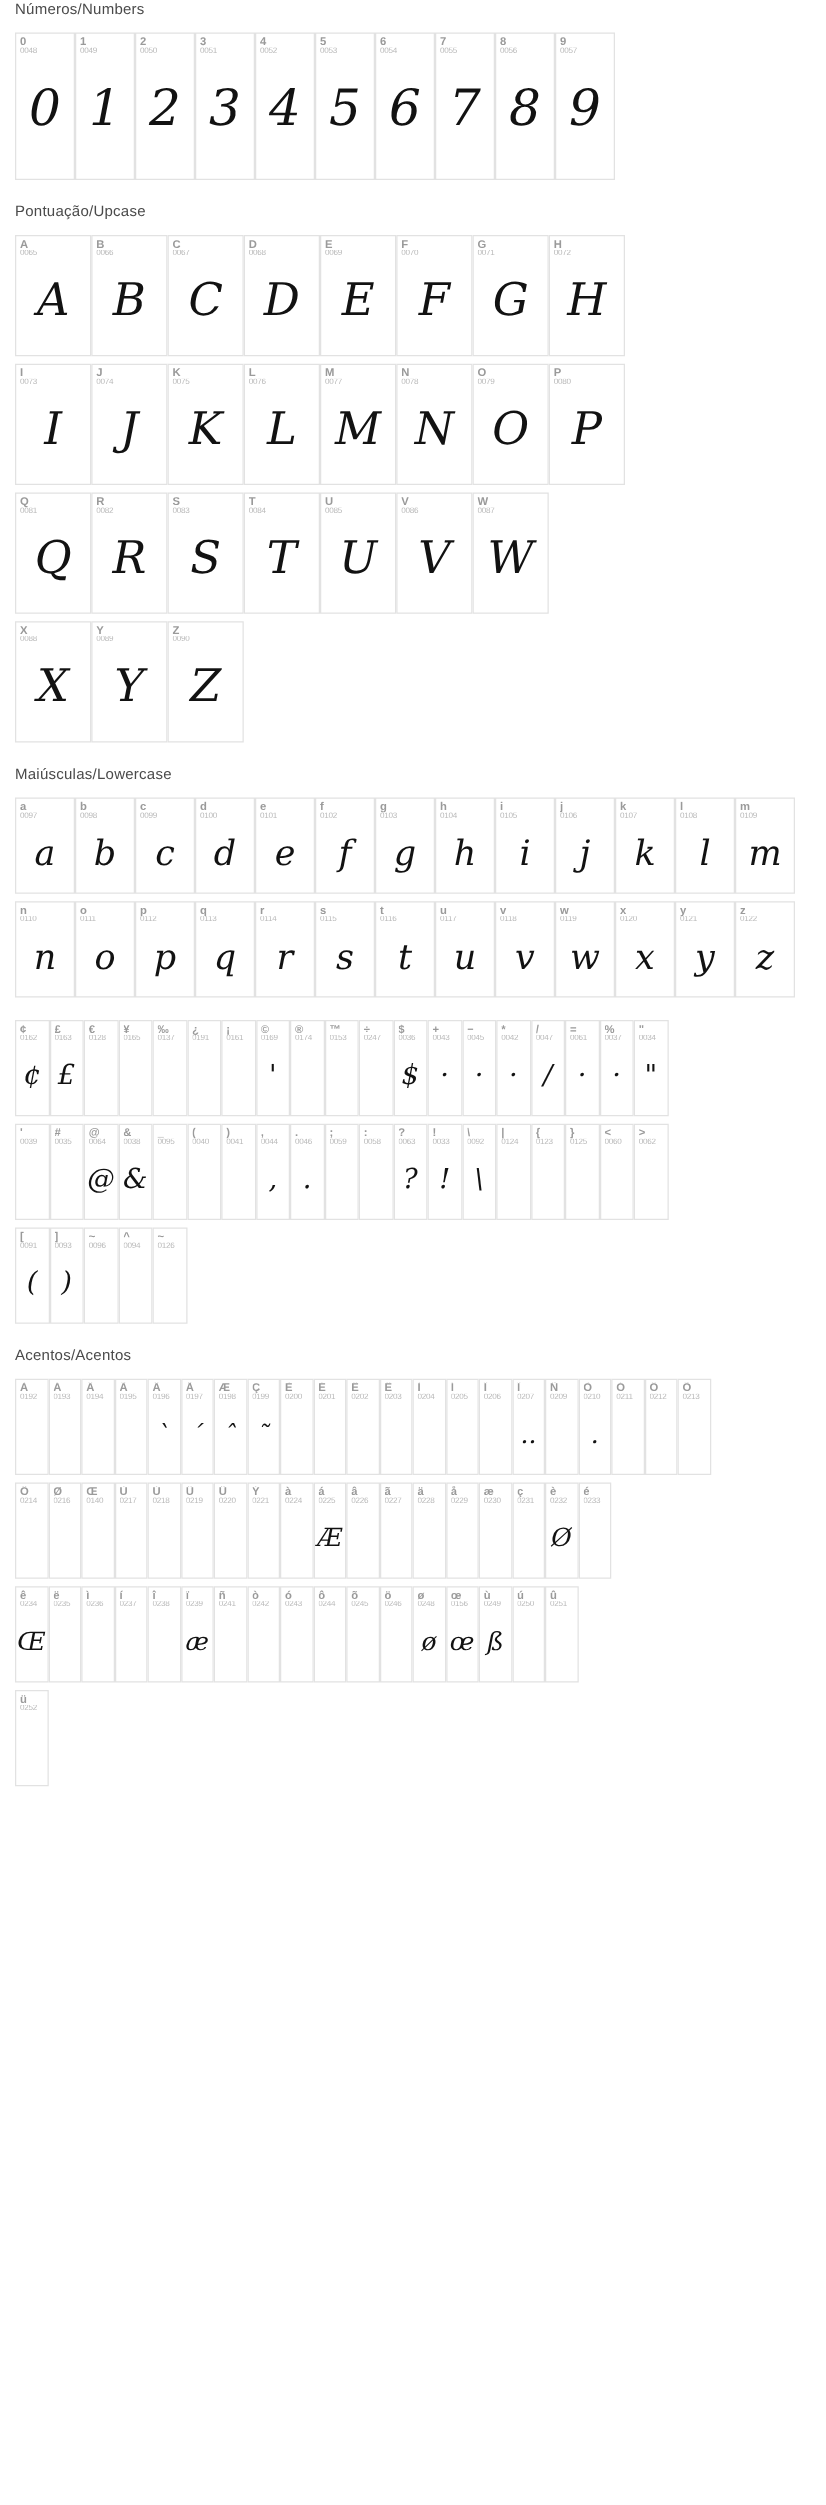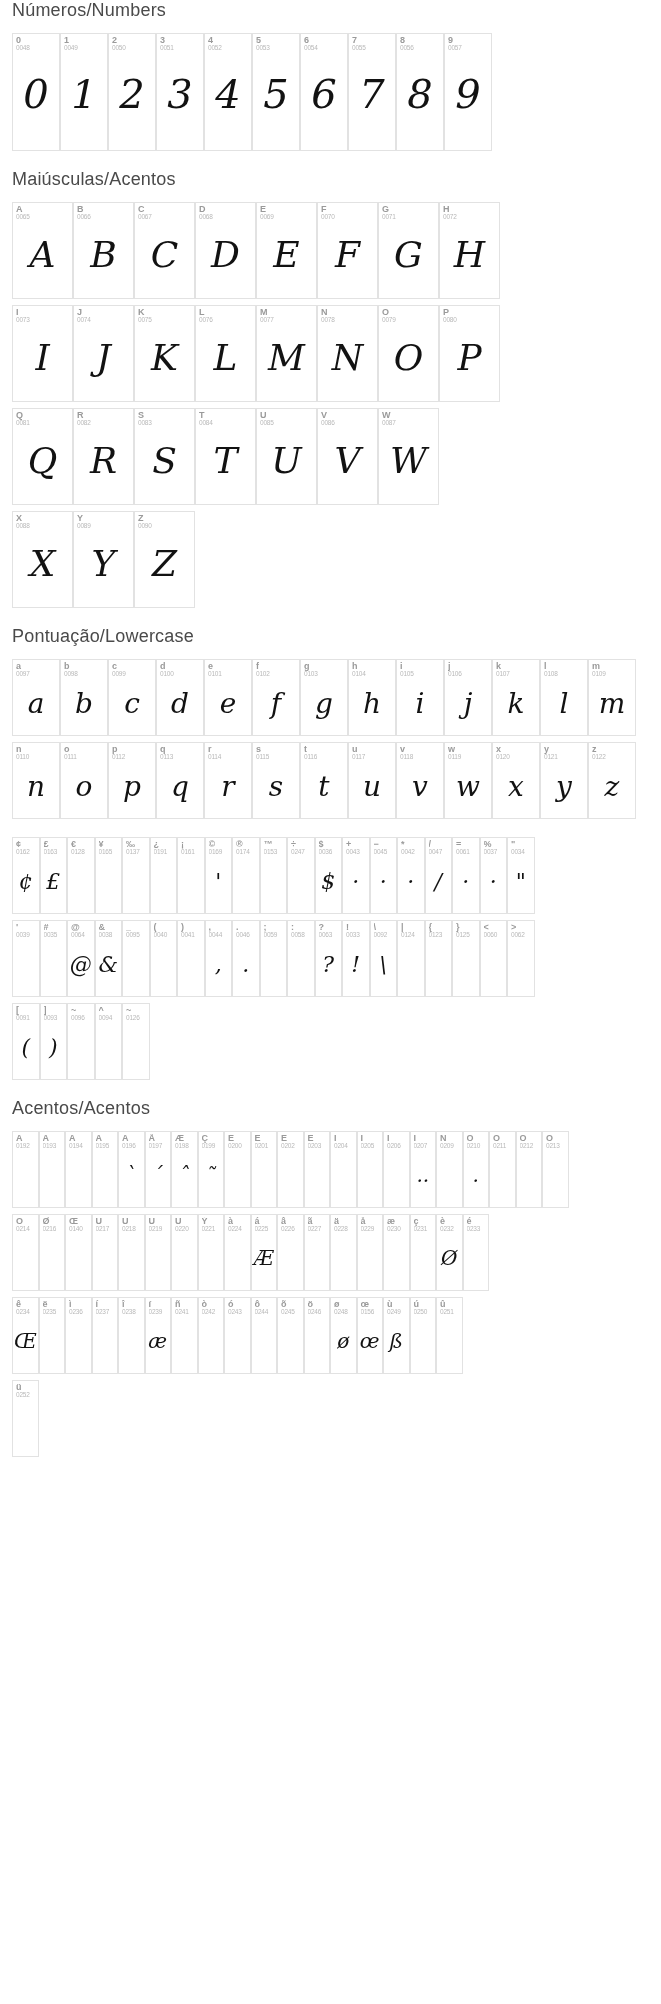--- a/index.html
+++ b/index.html
@@ -15,21 +15,21 @@
   }
   .page {
     width: 661px;
     box-sizing: border-box;
     padding: 0 0 20px 0;
   }
   .section {
     margin: 0 0 18px 0;
   }
   .section-title {
-    font-size: 18px;
+    font-size: 12px;
     color: #4a4a4a;
     font-weight: 400;
     margin: 0 0 12px 12px;
     letter-spacing: 0.2px;
   }
   .glyph-rows {
     margin: 0;
     padding: 0;
   }
   .glyph-row {
@@ -167,21 +167,21 @@
               <div class="meta">
                 <span class="ch">9</span>
                 <span class="code">0057</span>
               </div>
               <div class="art">9</div>
             </div>
           </div>
         </div>
       </div>
       <div class="section">
-        <div class="section-title">Maiúsculas/Acentos</div>
+        <div class="section-title">Pontuação/Upcase</div>
         <div class="glyph-rows size-up">
           <div class="glyph-row">
             <div class="glyph-cell">
               <div class="meta">
                 <span class="ch">A</span>
                 <span class="code">0065</span>
               </div>
               <div class="art">A</div>
             </div>
             <div class="glyph-cell">
@@ -362,21 +362,21 @@
               <div class="meta">
                 <span class="ch">Z</span>
                 <span class="code">0090</span>
               </div>
               <div class="art">Z</div>
             </div>
           </div>
         </div>
       </div>
       <div class="section">
-        <div class="section-title">Pontuação/Lowercase</div>
+        <div class="section-title">Maiúsculas/Lowercase</div>
         <div class="glyph-rows size-low">
           <div class="glyph-row">
             <div class="glyph-cell">
               <div class="meta">
                 <span class="ch">a</span>
                 <span class="code">0097</span>
               </div>
               <div class="art">a</div>
             </div>
             <div class="glyph-cell">

